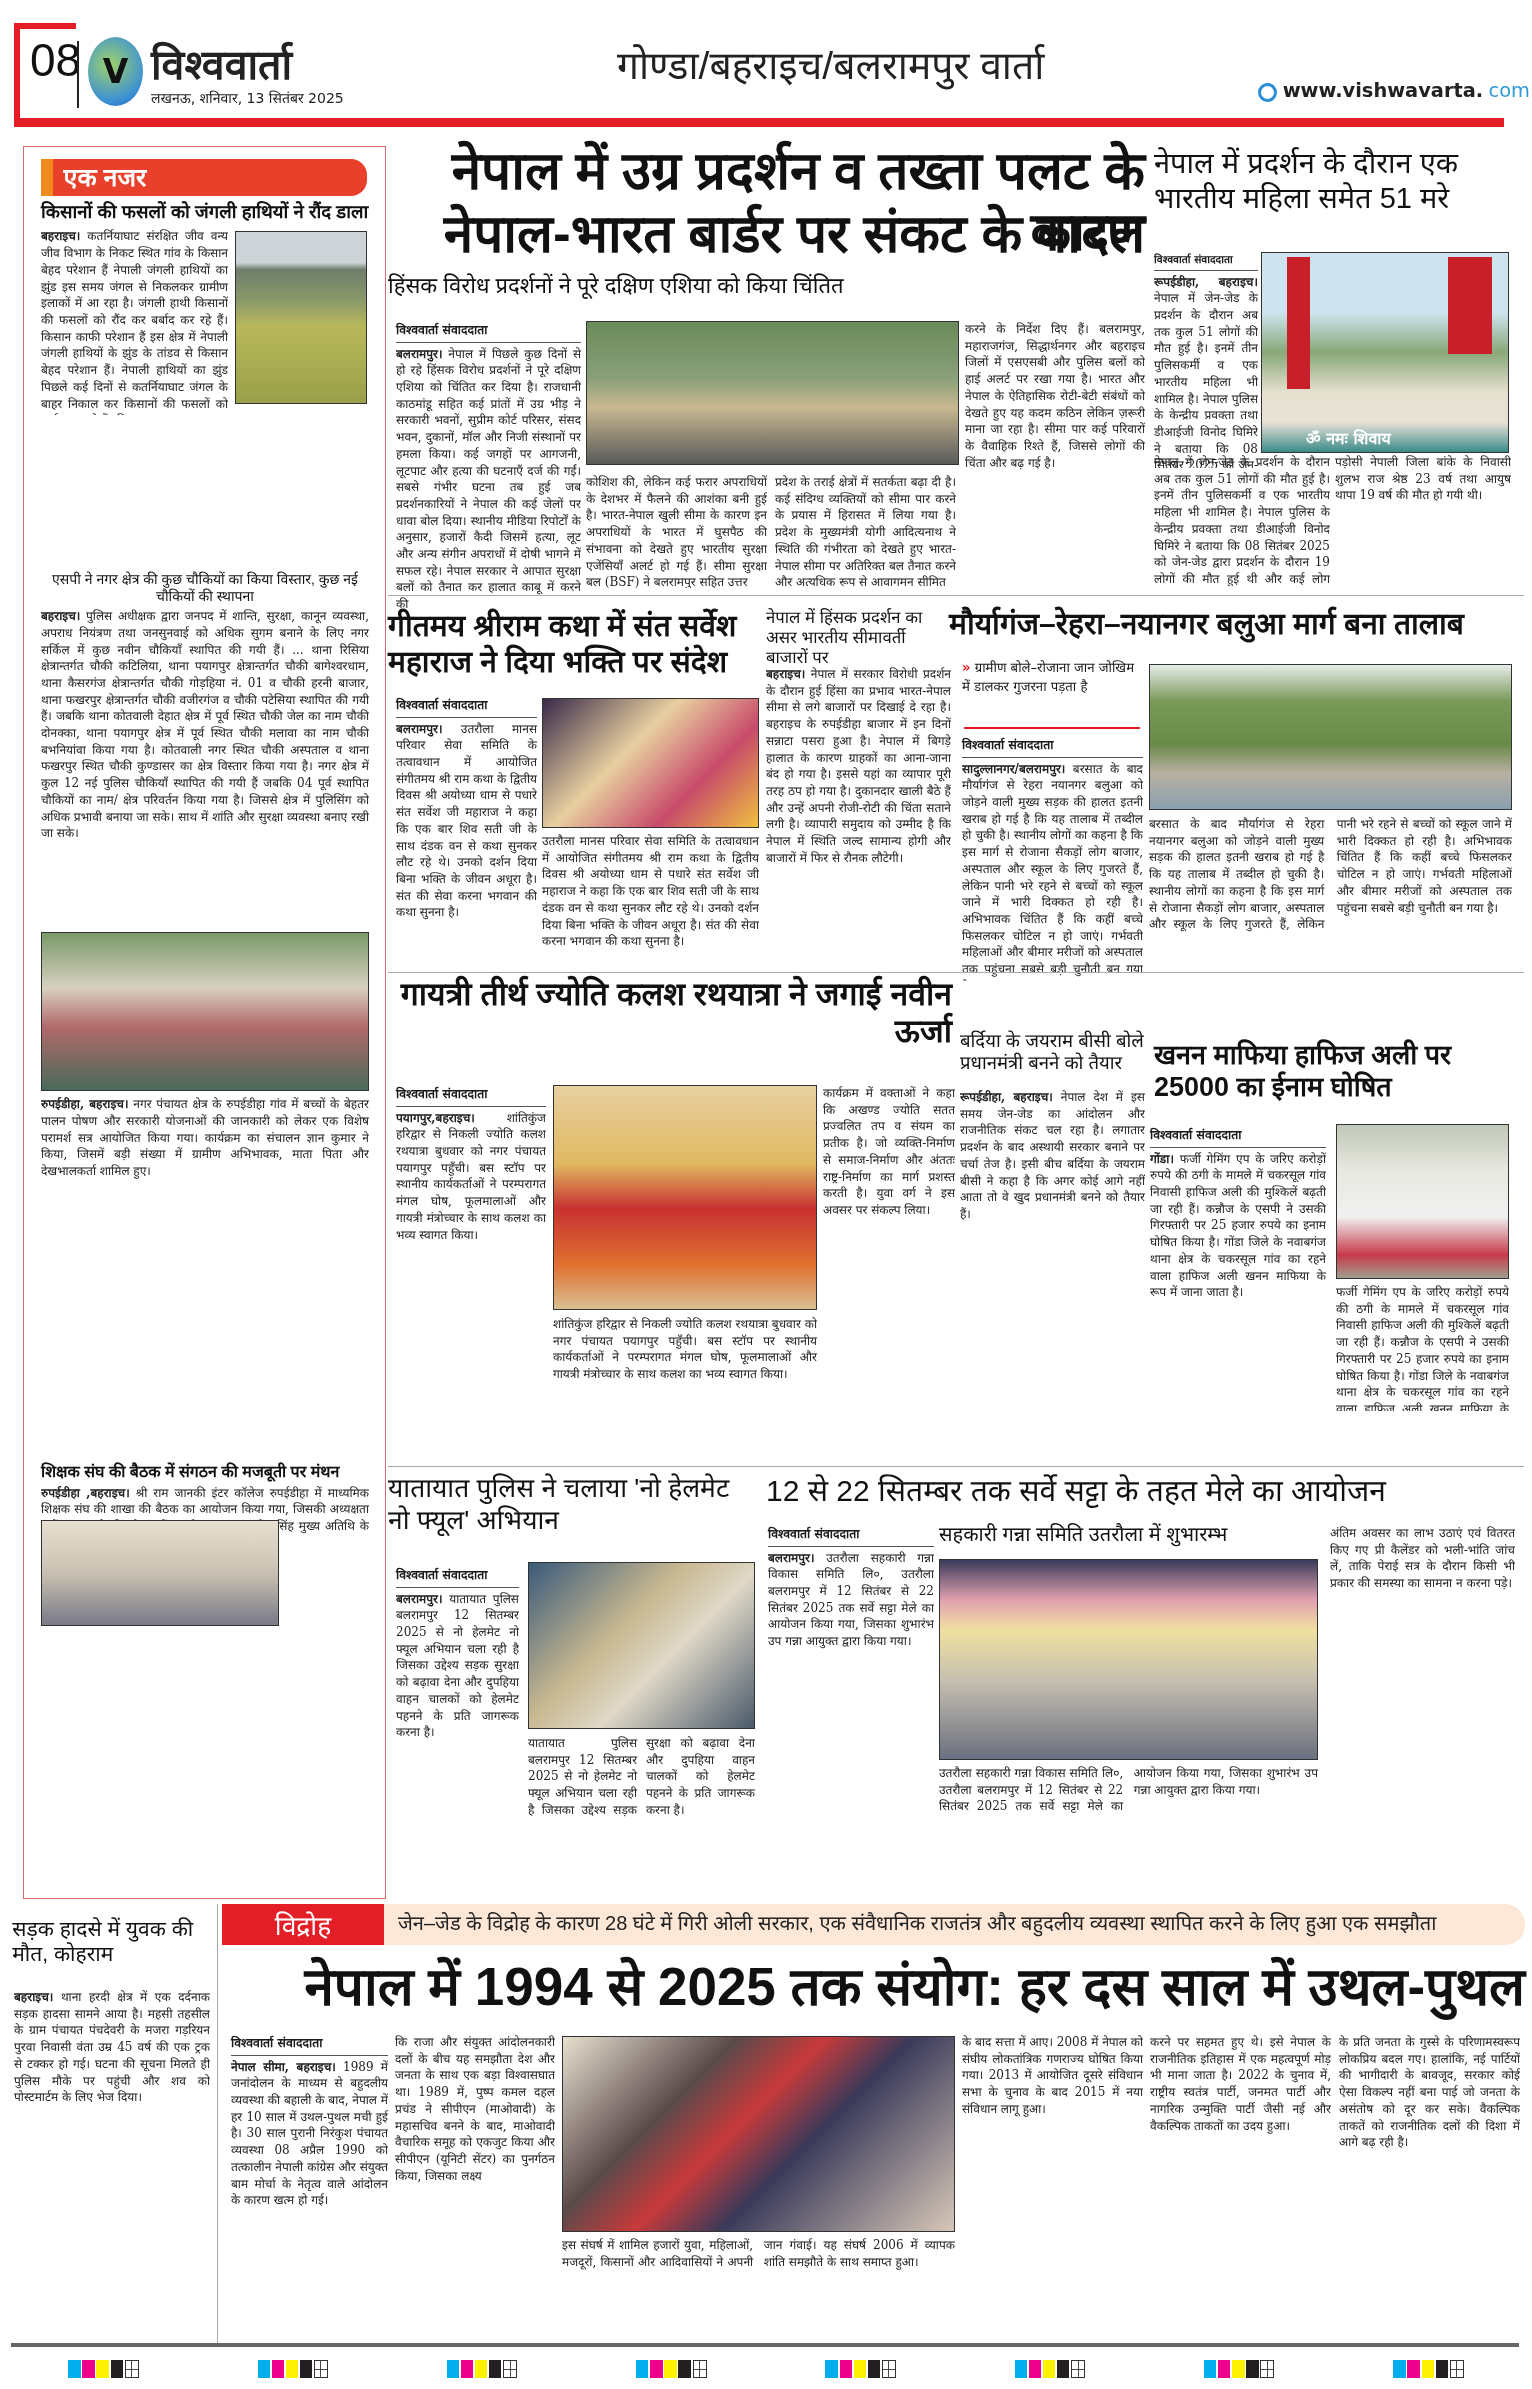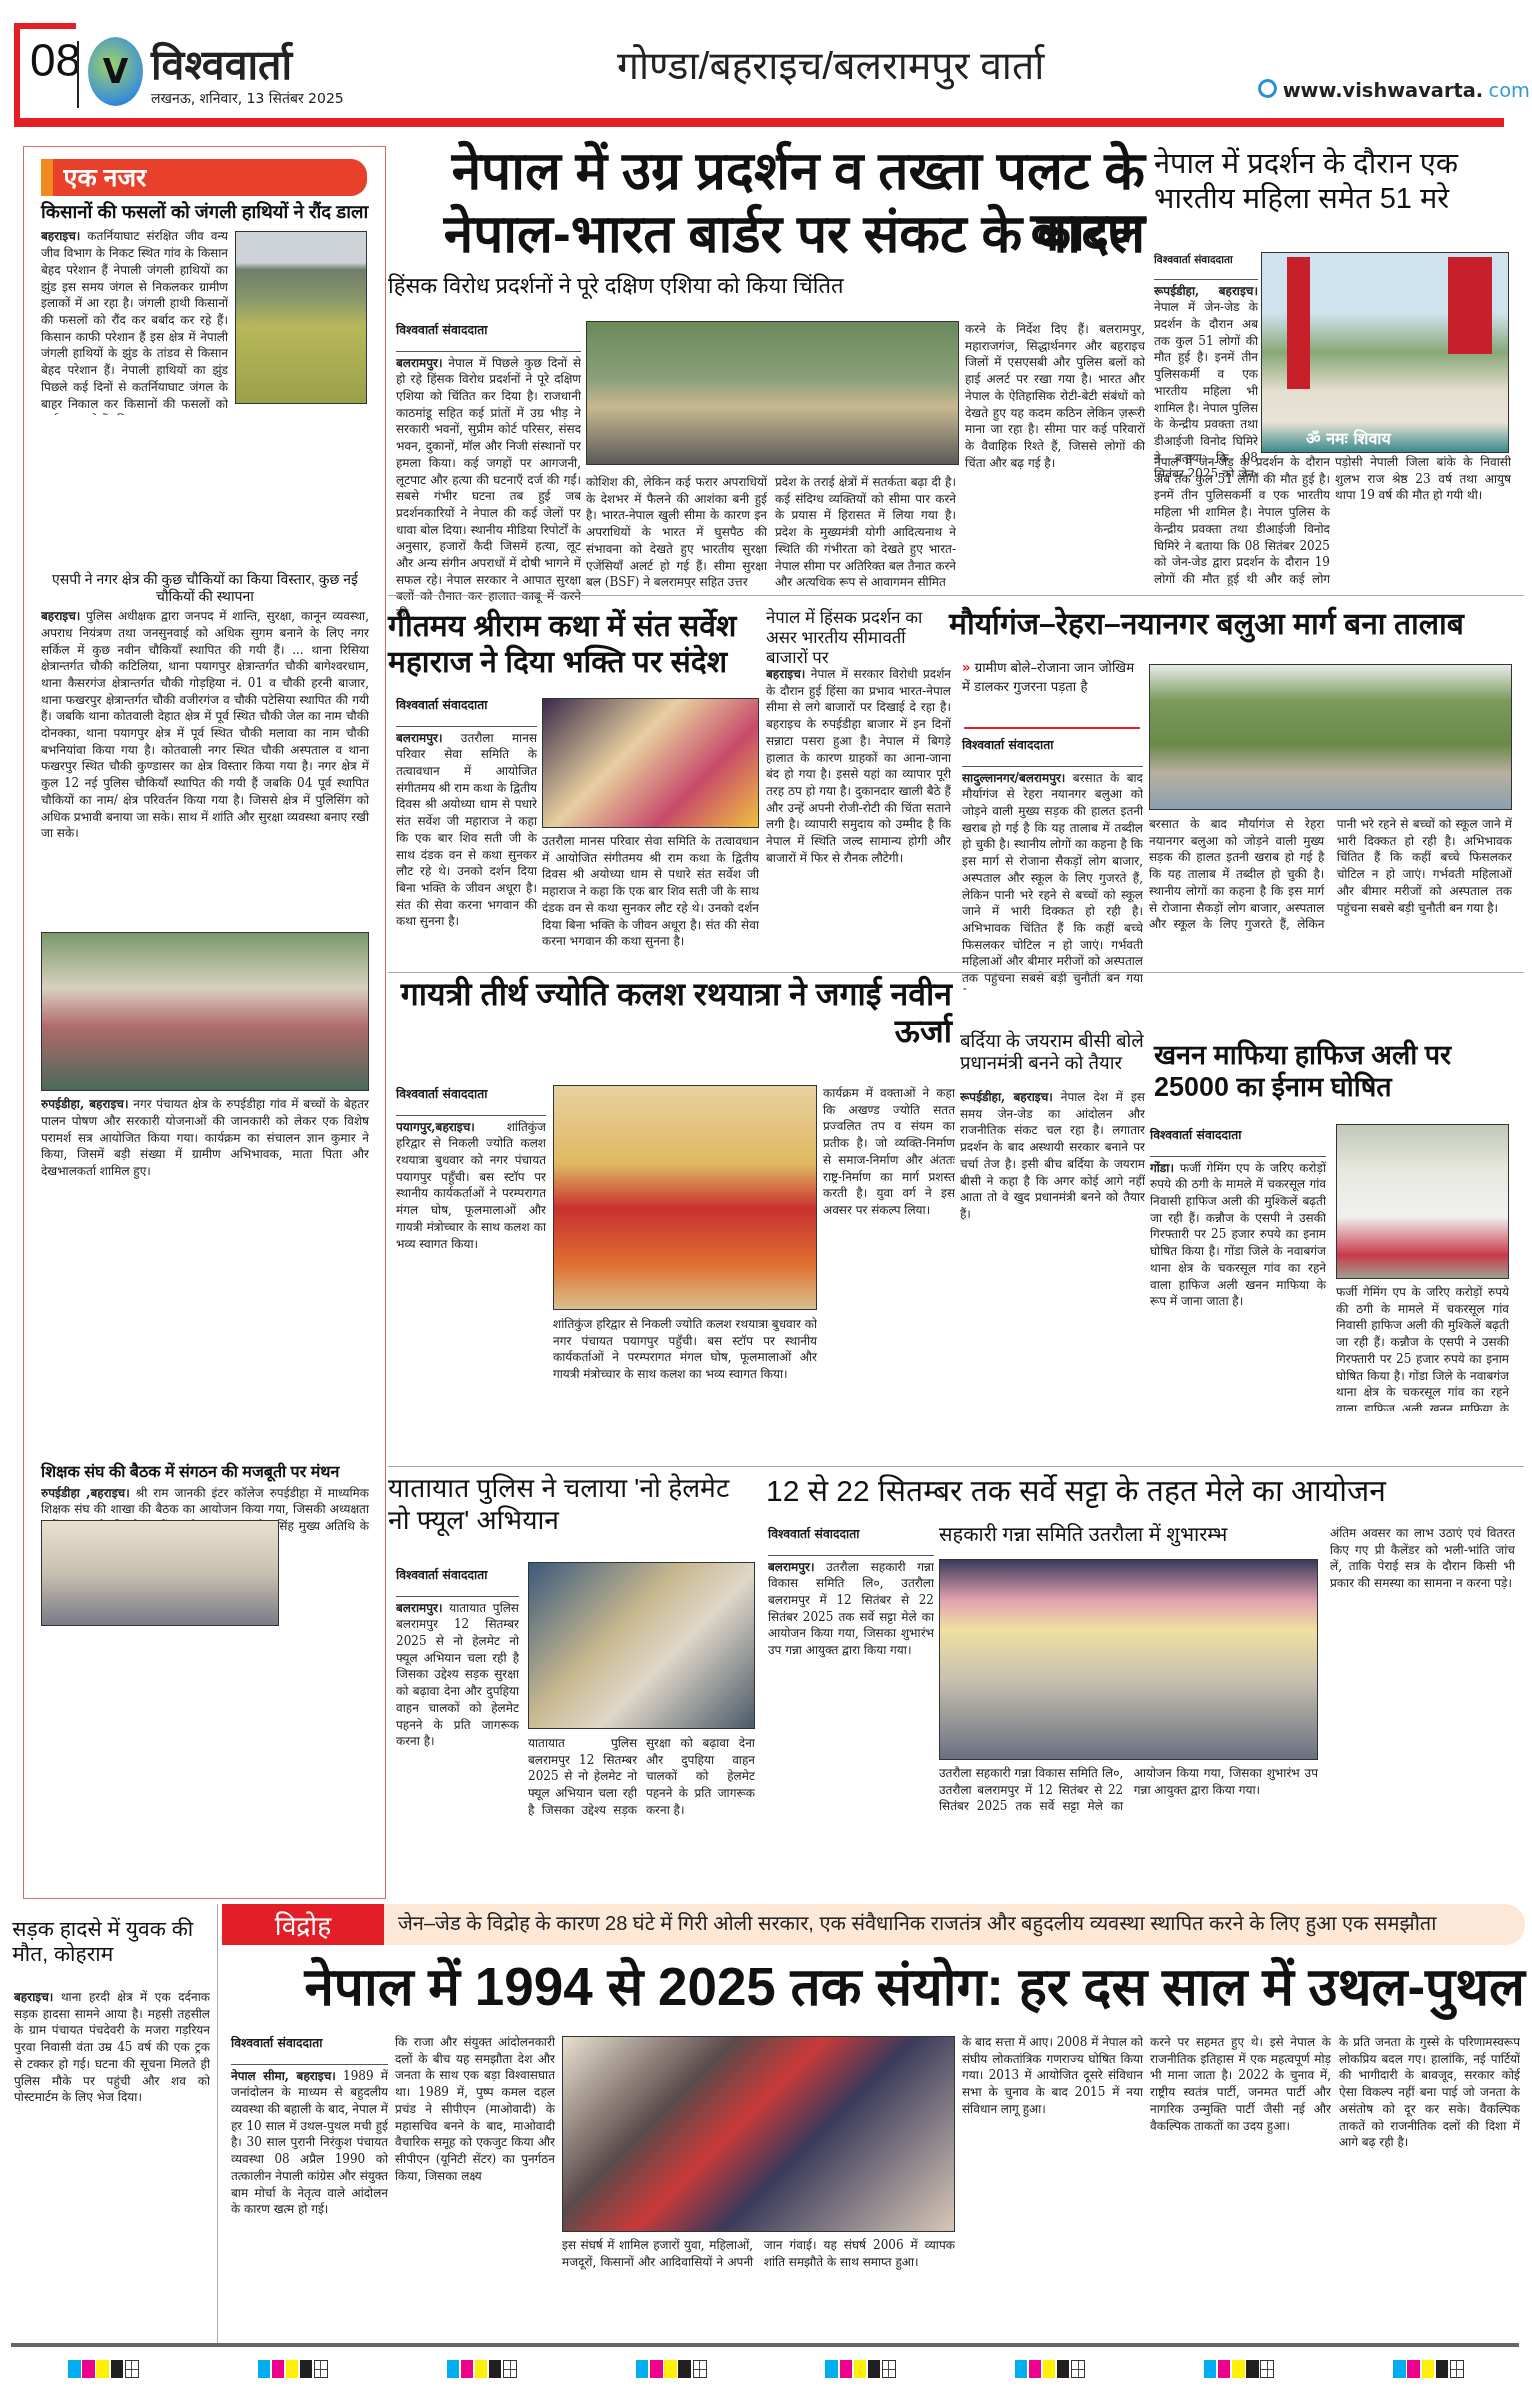--- a/index.html
+++ b/index.html
@@ -6,26 +6,26 @@
 body{width:1532px;height:2389px;background:#fff;font-family:"DejaVu Sans",sans-serif;color:#1a1a1a;position:relative;overflow:hidden}
 .abs{position:absolute}
 .hdr-box{left:14px;top:23px;width:62px;height:104px;border-left:6.2px solid #e41e26;border-top:6.2px solid #e41e26}
 .hdr-line{left:14px;top:118px;width:1490px;height:8.8px;background:#e41e26}
 .pageno{left:30px;top:33px;font-size:46px;font-family:"Liberation Sans",sans-serif;color:#111}
 .vsep{left:77px;top:41px;width:1.8px;height:67px;background:#222}
 .logo{left:88px;top:37px;width:55px;height:69px;border-radius:50%;background:radial-gradient(circle at 40% 40%,#9fd36b,#3a8fd6 70%,#1b5aa8);display:flex;align-items:center;justify-content:center;font-weight:bold;font-size:33px;color:#111}
 .brand{left:151px;top:35px;font-size:41px;font-weight:bold;color:#222}
 .dateline{left:151px;top:88px;font-size:14px;color:#222}
 .section{left:617px;top:37px;font-size:39px;color:#222;font-family:"Liberation Sans",sans-serif}
-.web{left:1258px;top:79px;font-size:19.4px;font-weight:bold;color:#222;display:flex;align-items:flex-start;gap:5.3px}
+.web{left:1258px;top:79px;font-size:19.4px;font-weight:bold;color:#222;display:flex;align-items:flex-end;gap:5.3px}
 .web .ie{width:19.4px;height:19.4px;border-radius:50%;border:3.5px solid #2a8fd8;position:relative}
 .web .com{color:#2f9ad8;font-weight:normal}
 .frame{border:1.8px solid #d36b6b}
 .bodytxt{font-size:12px;line-height:16.7px;color:#222;text-align:justify;font-family:"DejaVu Serif",serif}
-.byline{font-size:12.3px;font-weight:bold;border-bottom:1.3px solid #555;padding-bottom:13px;margin-bottom:2.6px}
+.byline{font-size:12.3px;font-weight:bold;border-bottom:1.3px solid #555;padding-bottom:4px;margin-bottom:2.6px}
 .lead{font-weight:bold}
 .h1{font-weight:bold;font-family:"Liberation Sans",sans-serif;color:#111;text-align:right;line-height:1.15}
 .h2{font-family:"Liberation Sans",sans-serif;color:#111;text-align:left;line-height:1.2}
 .photo{background:linear-gradient(135deg,#8aa06a,#5c7a4a 40%,#b9b9a0 70%,#6f8a5a);border:0.9px solid #333}
 .hr{height:0.9px;background:#aaa}
 .banner{left:222px;top:1904px;width:1303px;height:41px;background:#fde7d7;border-radius:0 20px 20px 0}
 .banner-tag{left:222px;top:1904px;width:162px;height:41px;background:#e41e26;color:#fff;font-size:26.4px;display:flex;align-items:center;justify-content:center;font-family:"Liberation Sans",sans-serif}
 .banner-txt{left:398px;top:1909px;font-size:20px;color:#222;font-family:"Liberation Sans",sans-serif}
 .regmarks{top:2353px;left:0;width:1532px;height:32px;display:flex;justify-content:space-around;padding:0 8.8px}
 .rm{display:flex;gap:1.8px;align-items:center}

